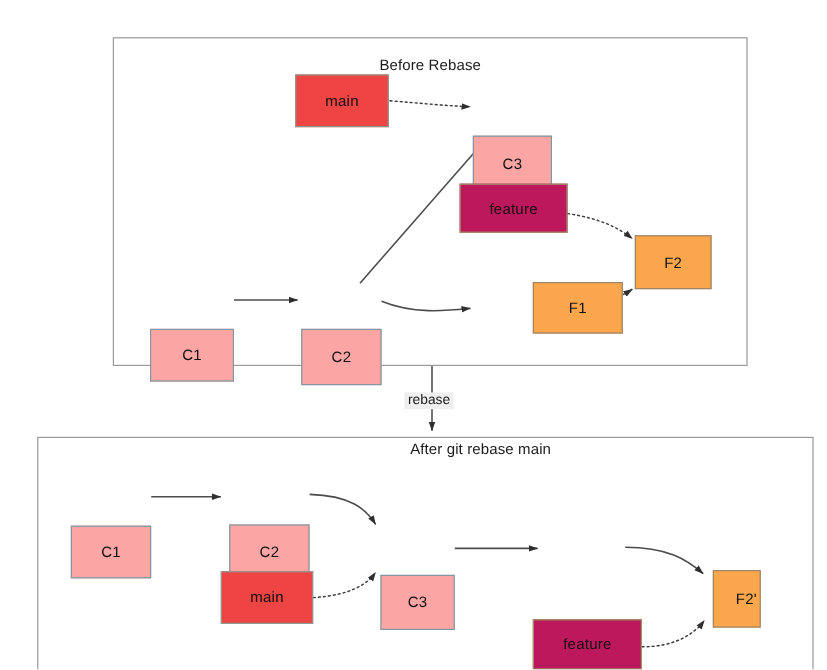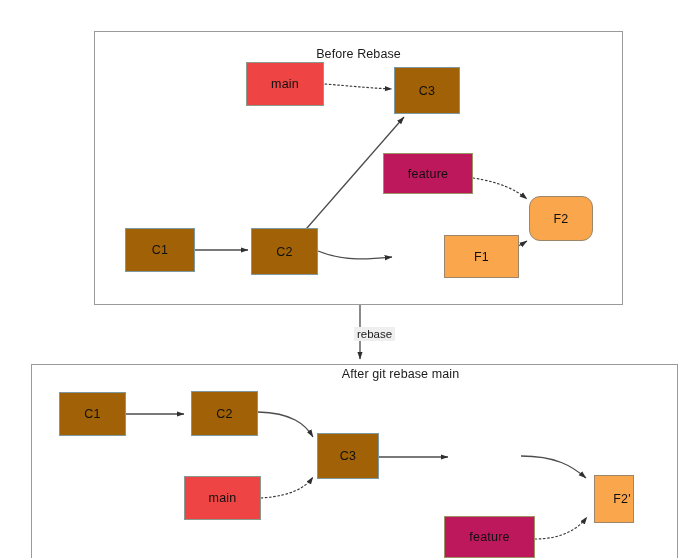--- a/index.html
+++ b/index.html
@@ -33,21 +33,21 @@
     position: absolute;
     box-sizing: border-box;
     border: 1.4px solid #8b8b8b;
     display: flex;
     align-items: center;
     justify-content: center;
     font-size: 12.5px;
     color: #101010;
     letter-spacing: 0.2px;
   }
-  .node.blue   { background: #a16207; border-color: #7d9aa4; }
+  .node.blue   { background: #fca5a5; border-color: #7d9aa4; margin-top: 46px; }
   .node.green  { background: #ef4444; border-color: #8a9a8d; }
   .node.orange { background: #F9A council; }
   .node.orange { background: #F9A64D; border-color: #9c8568; }
   .node.yellow { background: #be185d; border-color: #9d9466; }
   .edge-label {
     position: absolute;
     font-size: 11.5px;
     color: #1b1b1b;
     background: #efefef;
     padding: 1px 3px;
@@ -121,29 +121,29 @@
 
     <path class="dotted-line" d="M 535,539 C 562,539 578,529 587,517" marker-end="url(#arrow-dot)"></path>
   </svg>
 
   <div class="node green" style="left:246px; top:62px; width:78px; height:44px;">main</div>
 
   <div class="node blue" style="left:394px; top:67px; width:66px; height:47px;">C3</div>
 
   <div class="node yellow" style="left:383px; top:153px; width:90px; height:41px;">feature</div>
 
-  <div class="node orange" style="left:529px; top:196px; width:64px; height:45px;border-radius:11px;">F2</div>
+  <div class="node orange" style="left:529px; top:196px; width:64px; height:45px;">F2</div>
 
   <div class="node blue" style="left:125px; top:228px; width:70px; height:44px;">C1</div>
 
   <div class="node blue" style="left:251px; top:228px; width:67px; height:47px;">C2</div>
 
   <div class="node orange" style="left:396px; top:235px; width:75px; height:43px;margin-left:48px;">F1</div>
 
-  <div class="edge-label" style="left:354px; top:327px;text-align:center;">rebase</div>
+  <div class="edge-label" style="left:337px; top:327px;text-align:center;">rebase</div>
 
   <div class="node blue" style="left:59px; top:392px; width:67px; height:44px;">C1</div>
 
   <div class="node blue" style="left:191px; top:391px; width:67px; height:45px;">C2</div>
 
   <div class="node blue" style="left:317px; top:433px; width:62px; height:46px;">C3</div>
 
   <div class="node green" style="left:184px; top:476px; width:77px; height:44px;">main</div>
 
 

